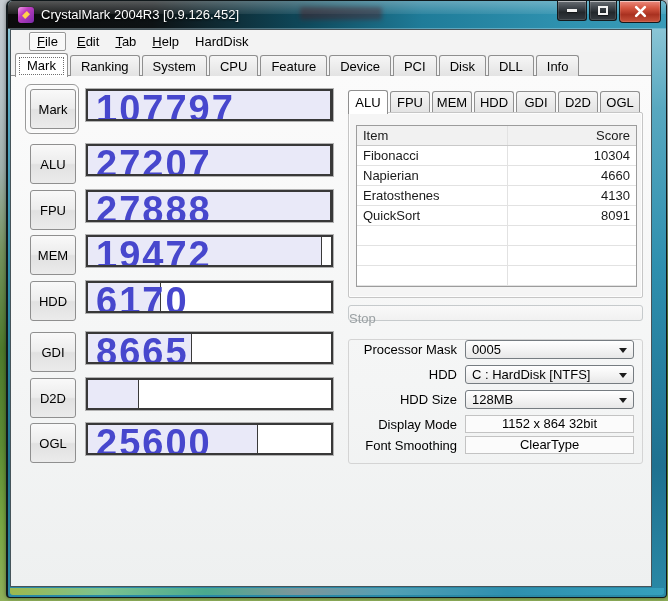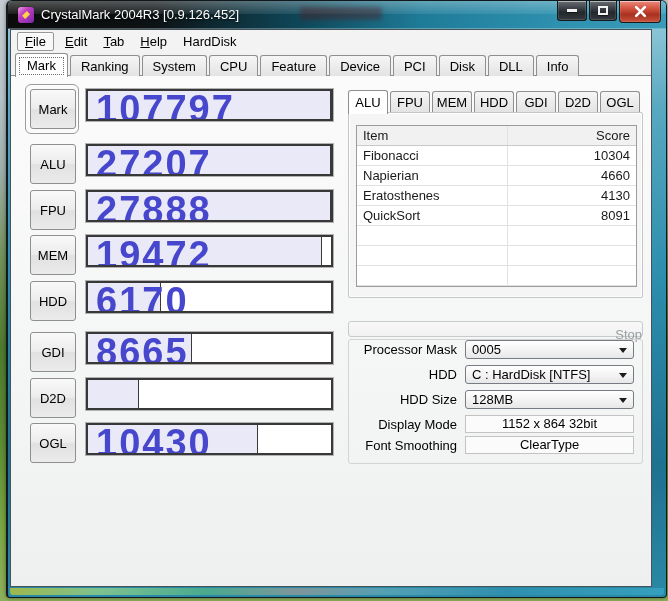--- a/index.html
+++ b/index.html
@@ -41,21 +41,21 @@
   .btn-max{width:28px;height:20px;border-radius:0 0 3px 3px;}
   .btn-close{width:42px;height:22px;border-radius:0 0 4px 4px;
     background:linear-gradient(180deg,#eb8b7e,#d3543f 35%,#a93120 65%,#c6523c);}
   .g-dash{width:10px;height:3px;background:#f2f2f2;box-shadow:0 1px 1px rgba(0,0,0,.5);}
   .g-box{width:10px;height:9px;border:2px solid #f2f2f2;box-shadow:0 1px 1px rgba(0,0,0,.5);}
 
   
   .client{position:absolute;top:28px;left:2px;right:14px;bottom:10px;background:#f2f2f2;
     border:1px solid #46545a;display:flex;flex-direction:column;}
 
-  .menubar{height:22px;display:flex;align-items:center;padding-left:6px;background:#f3f3f3;font-size:13px;}
+  .menubar{height:22px;display:flex;align-items:center;padding-left:18px;background:#f3f3f3;font-size:13px;}
   .mitem{padding:2px 8px;color:#000;}
   .mitem.boxed{border:1px solid #979797;background:#f8f8f8;border-radius:2px;
     box-shadow:inset 0 1px 0 #fff;padding:1px 7px;margin-right:3px;}
   .mn{text-decoration:underline;}
 
   .tabstrip{height:24px;display:flex;align-items:flex-end;padding-left:4px;position:relative;z-index:2;}
   .tab{border:1px solid #8f8f8f;border-bottom:none;border-radius:3px 3px 0 0;font-size:13px;
     background:linear-gradient(180deg,#f6f6f6,#e3e3e3);padding:3px 10px 2px;margin-right:2px;white-space:nowrap;}
   .tab.active{background:#fff;padding:4px 11px 4px;margin-bottom:-1px;position:relative;}
   .tab.active::after{content:"";position:absolute;inset:3px 3px 2px 3px;border:1px dotted #6f6f6f;}
@@ -84,21 +84,21 @@
 
   .detail-frame{position:absolute;left:337px;top:36px;width:295px;height:186px;background:#f5f5f5;
     border:1px solid #c6c6c6;border-radius:2px;box-shadow:inset 0 0 0 1px #fdfdfd;z-index:2;}
   .dtable{position:absolute;left:7px;top:12px;width:281px;height:162px;background:#fff;border:1px solid #9c9c9c;}
   .trow{display:flex;height:20px;border-bottom:1px solid #e2e2e2;font-size:13px;line-height:19px;color:#1a1a1a;justify-content:flex-end;}
   .trow .c1{width:54%;padding-left:6px;border-right:1px solid #e2e2e2;overflow:hidden;}
   .trow .c2{flex:1;text-align:right;padding-right:6px;}
   .trow.thead{background:#f1f1f1;border-bottom:1px solid #c9c9c9;}
 
   .stop-btn{position:absolute;left:337px;top:229px;width:295px;height:16px;border:1px solid #c6cacc;border-radius:3px;
-    background:linear-gradient(180deg,#f9f9f9,#f1f1f1);color:#9aa0a3;font-size:13px;text-align:right;line-height:25px;margin-top:16px;}
+    background:linear-gradient(180deg,#f9f9f9,#f1f1f1);color:#9aa0a3;font-size:13px;text-align:left;line-height:25px;}
 
   .groupbox{position:absolute;left:337px;top:263px;width:295px;height:125px;border:1px solid #d4d4d4;
     border-radius:3px;padding-top:0;}
   .frow{display:flex;align-items:center;height:19px;margin:0 8px 6px 6px;}
   .frow.ro{height:18px;margin-bottom:3px;}
   .flabel{width:110px;text-align:right;padding-right:8px;font-size:13px;color:#000;white-space:nowrap;}
   .combo{flex:1;height:19px;position:relative;border:1px solid #767c81;border-radius:3px;font-size:13px;
     line-height:17px;padding-left:6px;color:#000;white-space:nowrap;
     background:linear-gradient(180deg,#ffffff,#f3f3f3 55%,#e7e7e7);}
   .combo-arrow{position:absolute;right:6px;top:7px;width:0;height:0;
@@ -202,21 +202,21 @@
         <div class="bench-row" style="top:302px">
           <button class="vbtn">D2D</button>
           <div class="score-box">
             <div class="score-fill" style="width: 21%;"></div>
           </div>
         </div>
         <div class="bench-row" style="top:347px">
           <button class="vbtn">OGL</button>
           <div class="score-box">
             <div class="score-fill" style="width: 70%;"></div>
-            <div class="score-text">10430</div>
+            <div class="score-text">25600</div>
           </div>
         </div>
 
         <div class="rtabs">
           <span class="rtab active">ALU</span>
           <span class="rtab">FPU</span>
           <span class="rtab">MEM</span>
           <span class="rtab">HDD</span>
           <span class="rtab">GDI</span>
           <span class="rtab">D2D</span>

